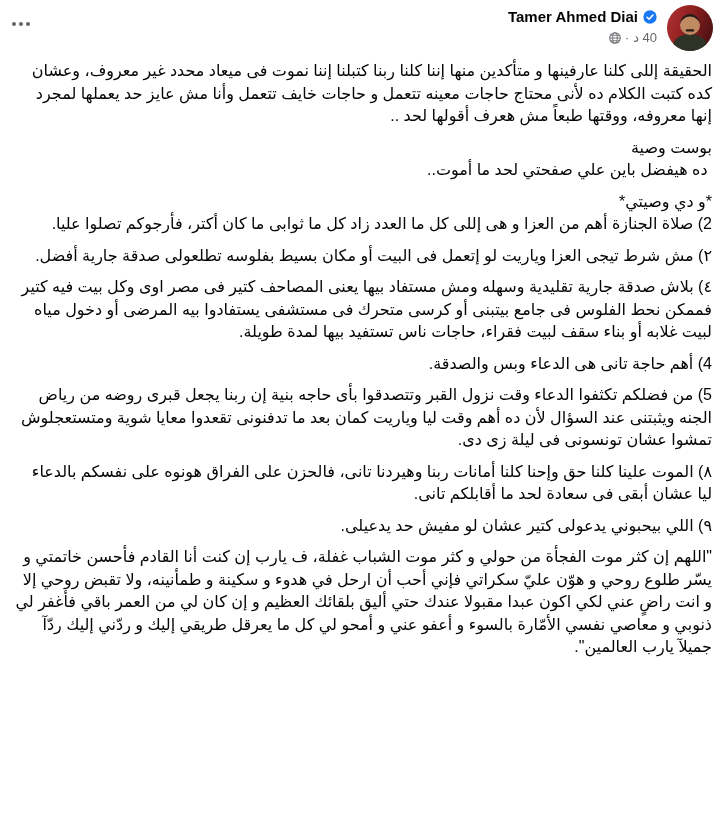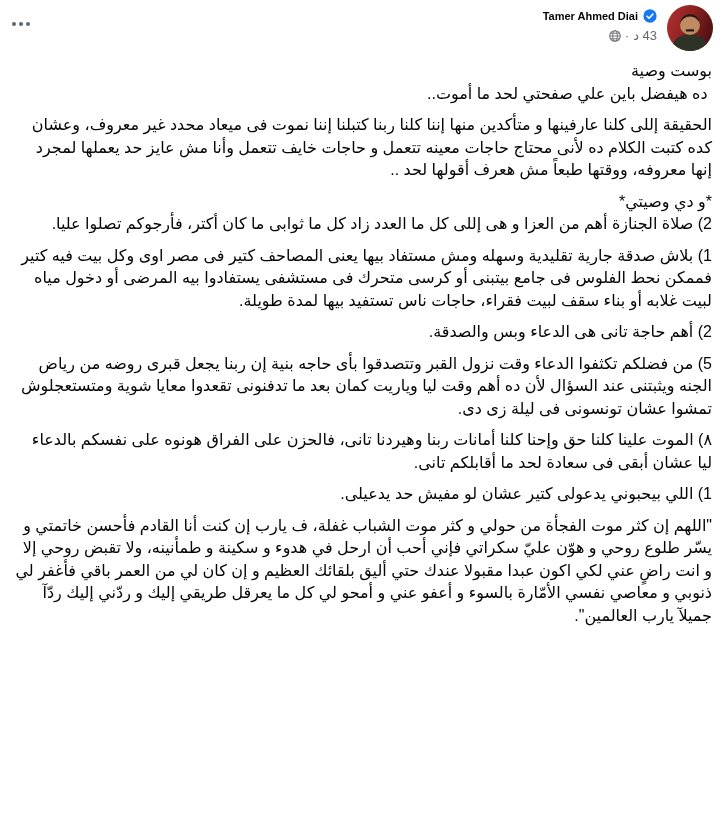--- a/index.html
+++ b/index.html
@@ -23,21 +23,21 @@
     box-shadow: inset 0 0 0 1px rgba(0,0,0,.08);
   }
   .avatar svg { display: block; }
   .id-block {
     position: absolute; top: 8px; right: 68px;
     text-align: right;
   }
   .name-row {
     display: flex; justify-content: flex-end; align-items: center;
     gap: 5px;
-    font-size: 11px; font-weight: bold; color: #050505;
+    font-size: 15px; font-weight: bold; color: #050505;
     cursor: pointer;
   }
   .name-row .badge { display: inline-flex; margin-top: 1px; }
   .meta-row {
     display: flex; direction: rtl; justify-content: flex-start; align-items: center;
     gap: 4px; margin-top: 5px;
     font-size: 13px; color: #65676B;
     cursor: pointer;
   }
   .meta-row svg { display: block; opacity: .9; }
@@ -76,21 +76,21 @@
       <div class="name-row">
         <span>Tamer Ahmed Diai</span>
         <span class="badge">
           <svg width="14" height="14" viewBox="0 0 16 16">
             <circle cx="8" cy="8" r="7.6" fill="#1877F2"></circle>
             <path d="M4.6 8.3 L6.9 10.5 L11.3 5.9" stroke="#ffffff" stroke-width="1.8" fill="none" stroke-linecap="round" stroke-linejoin="round"></path>
           </svg>
         </span>
       </div>
       <div class="meta-row">
-        <span>43 د</span>
+        <span>40 د</span>
         <span>·</span>
         <span>
           <svg width="12" height="12" viewBox="0 0 12 12">
             <circle cx="6" cy="6" r="5.3" fill="none" stroke="#65676B" stroke-width="1.1"></circle>
             <ellipse cx="6" cy="6" rx="2.3" ry="5.3" fill="none" stroke="#65676B" stroke-width="1"></ellipse>
             <path d="M0.9 6 H11.1 M1.6 3.2 H10.4 M1.6 8.8 H10.4" stroke="#65676B" stroke-width="1" fill="none"></path>
           </svg>
         </span>
       </div>
     </div>
@@ -108,26 +108,27 @@
         <ellipse cx="23" cy="41" rx="17" ry="12" fill="#2e3328"></ellipse>
         <circle cx="23" cy="20" r="10" fill="#c08a63"></circle>
         <path d="M13 19 a10 10 0 0 1 20 0 q-3 -7.5 -10 -7.5 q-7 0 -10 7.5 z" fill="#241a16"></path>
         <rect x="18.8" y="24.2" width="8.4" height="2.4" rx="1.2" fill="#241a16"></rect>
       </svg>
     </div>
 
   </div>
 
   <div class="post-body">
+    <p class="para">الحقيقة إللى كلنا عارفينها و متأكدين منها إننا كلنا ربنا كتبلنا إننا نموت فى ميعاد محدد غير معروف، وعشان كده كتبت الكلام ده لأنى محتاج حاجات معينه تتعمل و حاجات خايف تتعمل وأنا مش عايز حد يعملها لمجرد إنها معروفه، ووقتها طبعاً مش هعرف أقولها لحد ..</p>
     <p class="para">بوست وصية
 &nbsp;ده هيفضل باين علي صفحتي لحد ما أموت..</p>
-    <p class="para">الحقيقة إللى كلنا عارفينها و متأكدين منها إننا كلنا ربنا كتبلنا إننا نموت فى ميعاد محدد غير معروف، وعشان كده كتبت الكلام ده لأنى محتاج حاجات معينه تتعمل و حاجات خايف تتعمل وأنا مش عايز حد يعملها لمجرد إنها معروفه، ووقتها طبعاً مش هعرف أقولها لحد ..</p>
     <p class="para">*و دي وصيتي*
 2) صلاة الجنازة أهم من العزا و هى إللى كل ما العدد زاد كل ما ثوابى ما كان أكتر، فأرجوكم تصلوا عليا.</p>
-    <p class="para">1) بلاش صدقة جارية تقليدية وسهله ومش مستفاد بيها يعنى المصاحف كتير فى مصر اوى وكل بيت فيه كتير فممكن نحط الفلوس فى جامع بيتبنى أو كرسى متحرك فى مستشفى يستفادوا بيه المرضى أو دخول مياه لبيت غلابه أو بناء سقف لبيت فقراء، حاجات ناس تستفيد بيها لمدة طويلة.</p>
-    <p class="para">2) أهم حاجة تانى هى الدعاء وبس والصدقة.</p>
+    <p class="para">٢) مش شرط تيجى العزا وياريت لو إتعمل فى البيت أو مكان بسيط بفلوسه تطلعولى صدقة جارية أفضل.</p>
+    <p class="para">٤) بلاش صدقة جارية تقليدية وسهله ومش مستفاد بيها يعنى المصاحف كتير فى مصر اوى وكل بيت فيه كتير فممكن نحط الفلوس فى جامع بيتبنى أو كرسى متحرك فى مستشفى يستفادوا بيه المرضى أو دخول مياه لبيت غلابه أو بناء سقف لبيت فقراء، حاجات ناس تستفيد بيها لمدة طويلة.</p>
+    <p class="para">4) أهم حاجة تانى هى الدعاء وبس والصدقة.</p>
     <p class="para">5) من فضلكم تكثفوا الدعاء وقت نزول القبر وتتصدقوا بأى حاجه بنية إن ربنا يجعل قبرى روضه من رياض الجنه ويثبتنى عند السؤال لأن ده أهم وقت ليا وياريت كمان بعد ما تدفنونى تقعدوا معايا شوية ومتستعجلوش تمشوا عشان تونسونى فى ليلة زى دى.</p>
     <p class="para">٨) الموت علينا كلنا حق وإحنا كلنا أمانات ربنا وهيردنا تانى، فالحزن على الفراق هونوه على نفسكم بالدعاء ليا عشان أبقى فى سعادة لحد ما أقابلكم تانى.</p>
-    <p class="para">1) اللي بيحبوني يدعولى كتير عشان لو مفيش حد يدعيلى.</p>
+    <p class="para">٩) اللي بيحبوني يدعولى كتير عشان لو مفيش حد يدعيلى.</p>
     <p class="para">"اللهم إن كثر موت الفجأة من حولي و كثر موت الشباب غفلة، ف يارب إن كنت أنا القادم فأحسن خاتمتي و يسّر طلوع روحي و هوّن عليّ سكراتي فإني أحب أن ارحل في هدوء و سكينة و طمأنينه، ولا تقبض روحي إلا و انت راضٍ عني لكي اكون عبدا مقبولا عندك حتي أليق بلقائك العظيم و إن كان لي من العمر باقي فأغفر لي ذنوبي و معاصي نفسي الأمّارة بالسوء و أعفو عني و أمحو لي كل ما يعرقل طريقي إليك و ردّني إليك ردّآ جميلآ يارب العالمين".</p>
   </div>
 
 </div>
 
 </body></html>

